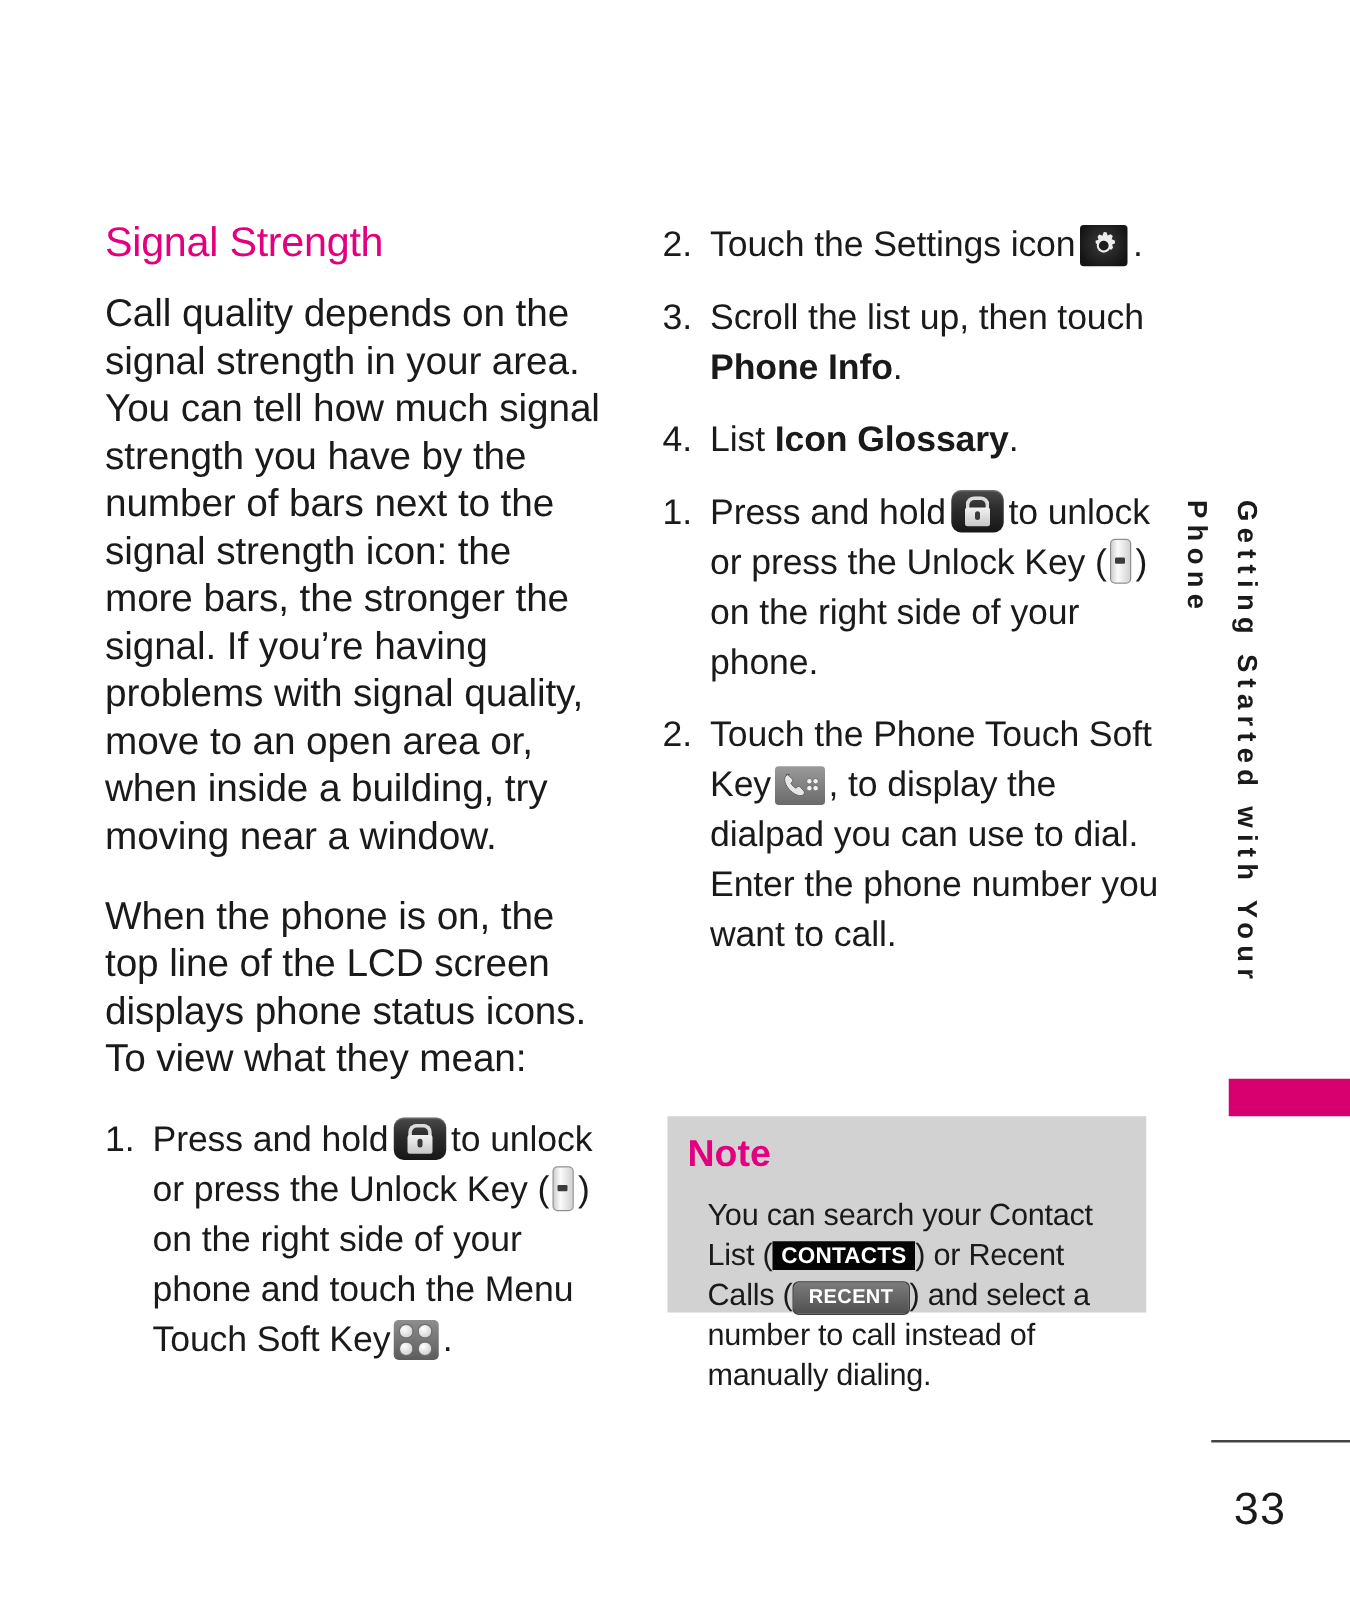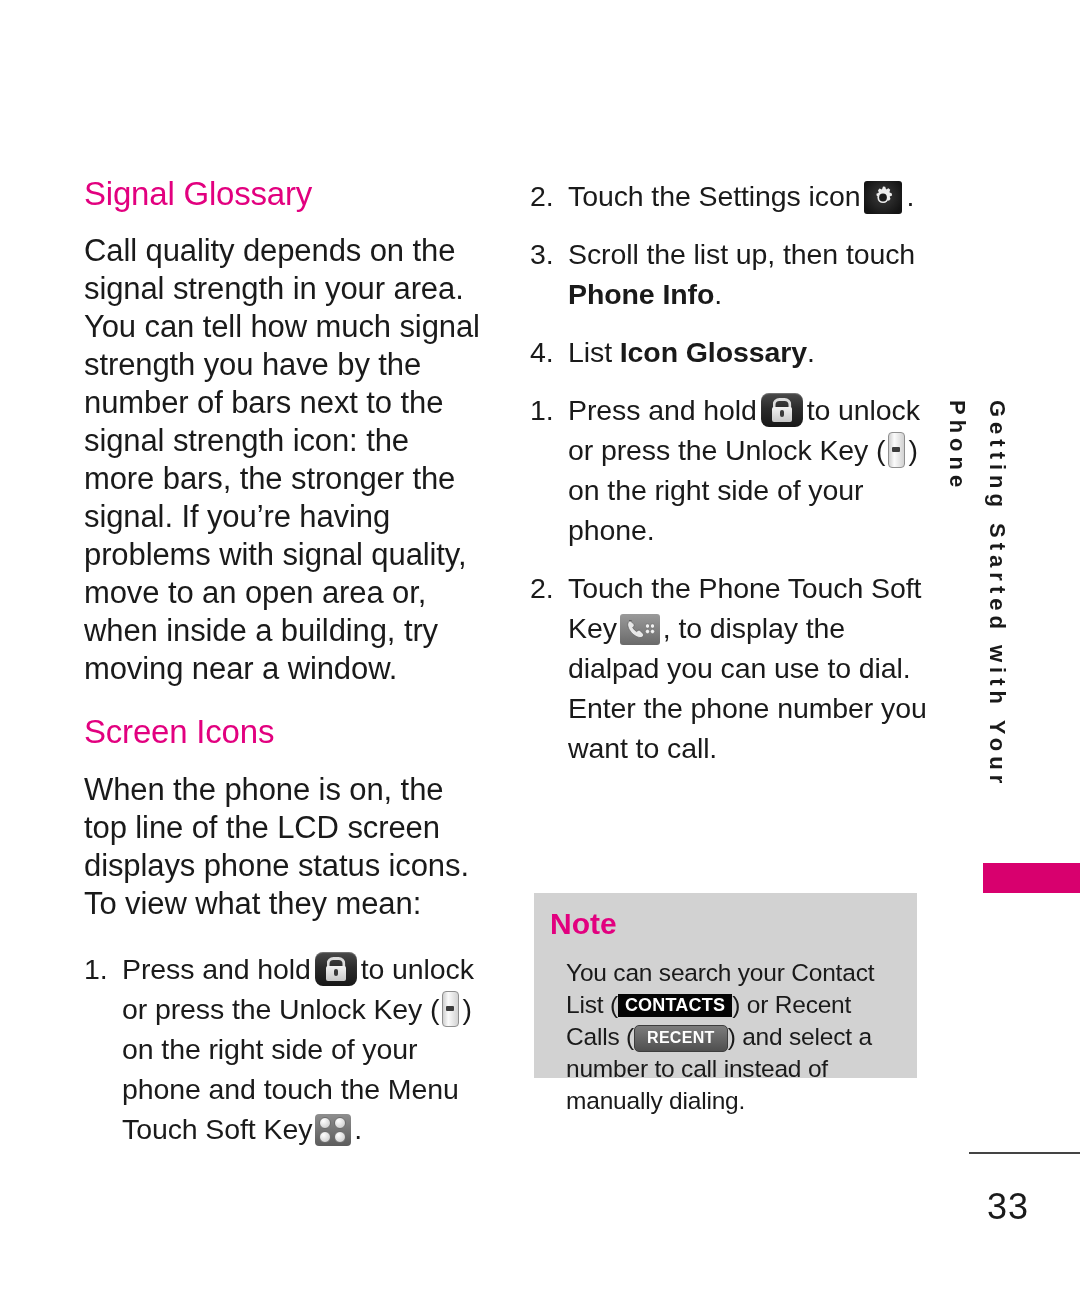--- a/index.html
+++ b/index.html
@@ -172,21 +172,21 @@
     vertical-align: -7px;
   }
   .icon-phonekey svg { position: absolute; left: 3px; top: 2px; }
 
   
   .note-box {
     position: absolute;
     left: 534px;
     top: 893px;
     width: 383px;
-    height: 185px;
+    height: 157px;
     background: #d2d2d2;
     box-sizing: border-box;
     padding: 14px 16px 0 16px;
   }
   .note-title {
     color: #e2007f;
     font-size: 30px;
     font-weight: bold;
     line-height: 34px;
     margin: 0 0 2px 0;
@@ -267,25 +267,24 @@
     letter-spacing: 1px;
   }
 </style>
 </head>
 <body>
 
 <div class="page">
 
   <div class="col-left">
 
-    <h2 class="section-title">Signal Glossary</h2>
+    <h2 class="section-title">Signal Strength</h2>
 
     <p class="body-text">Call quality depends on the signal strength in your area. You can tell how much signal strength you have by the number of bars next to the signal strength icon: the more bars, the stronger the signal. If you’re having problems with signal quality, move to an open area or, when inside a building, try moving near a window.</p>
 
-    <h2 class="section-title">Screen Icons</h2>
 
     <p class="body-text">When the phone is on, the top line of the LCD screen displays phone status icons. To view what they mean:</p>
 
     <ol class="steps">
       <li>
         <span class="num">1.</span><span>Press and hold</span><span class="icon-inline icon-lock"><span class="shackle"></span><span class="body"></span><span class="keyhole"></span></span><span>to unlock or press the Unlock Key (</span><span class="icon-inline icon-sidekey"><span class="dash"></span></span><span>) on the right side of your phone and touch the Menu Touch Soft Key</span><span class="icon-inline icon-menukey"><i></i><i></i><i></i><i></i></span><span>.</span>
       </li>
     </ol>
   </div>
 

